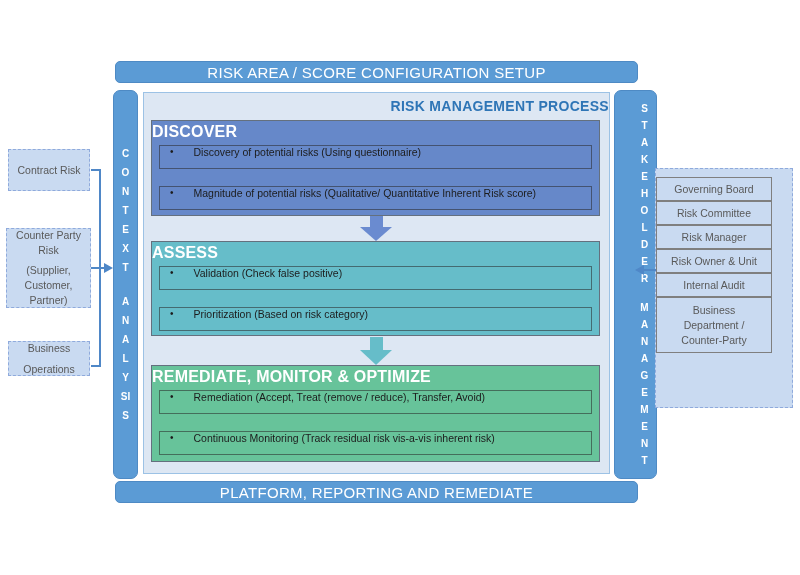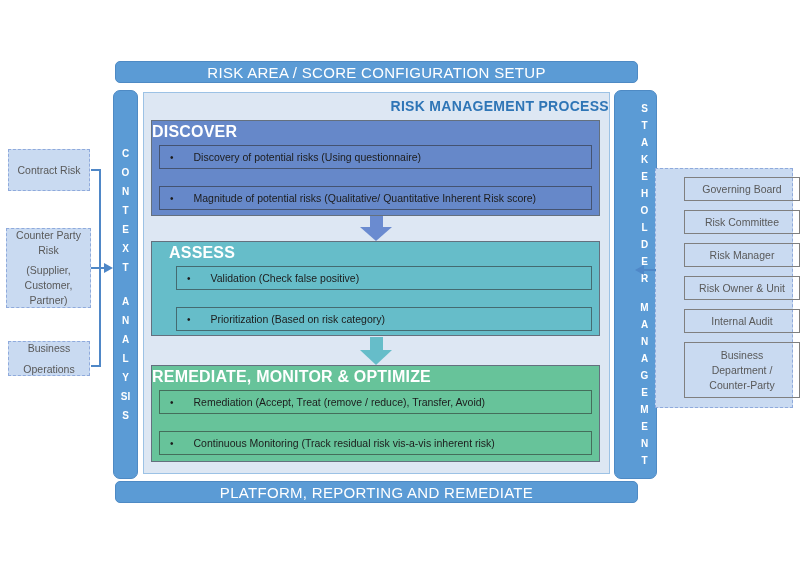--- a/index.html
+++ b/index.html
@@ -24,26 +24,26 @@
   .vrail.left .vword{line-height:19px;}
   .vrail.right .vword{line-height:17px;}
 
   
   .process{position:absolute;left:143px;top:92px;width:465px;height:380px;
            background:#dde7f3;border:1px solid #9cc2e5;}
   .process-title{margin-top:5px;text-align:right;color:#2e75b6;font-weight:bold;
                  font-size:14px;letter-spacing:.3px;}
   .stage{position:absolute;left:7px;width:449px;border:1px solid #64707e;box-sizing:border-box;}
   .stage.discover{top:27px;height:96px;background:#6688c9;}
-  .stage.assess{top:148px;height:95px;background:#66bdc9;padding-left:17px;}
+  .stage.assess{top:148px;height:95px;background:#66bdc9;}
   .stage.remediate{top:272px;height:97px;background:#67c39a;}
   .stage-title{height:22px;line-height:22px;text-align:left;color:#ffffff;
                font-weight:bold;font-size:16px;letter-spacing:.2px;}
   .stage-item{margin:0 7px;height:24px;border:1px solid rgba(40,40,40,.55);
-              display:flex;align-items:center;font-size:10.5px;color:#1c1c1c;
+              display:flex;align-items:flex-start;font-size:10.5px;color:#1c1c1c;
               padding-left:10px;box-sizing:border-box;}
   .stage-item.first{margin-top:2px;}
   .stage-item.second{margin-top:17px;}
   .bullet{margin-right:20px;font-size:10px;color:#1c1c1c;}
   .bullet::before{content:"\2022";}
 
   
   .flow-arrow{position:absolute;left:216px;width:32px;}
   .flow-arrow .stem{width:13px;margin:0 auto;}
   .flow-arrow .head{width:0;height:0;border-left:16px solid transparent;border-right:16px solid transparent;}
@@ -64,21 +64,21 @@
   .box-contract p{line-height:21px;}
   .box-counter{left:6px;top:228px;width:85px;height:80px;}
   .box-counter p{line-height:15px;}
   .box-counter p + p{margin-top:5px;}
   .box-business{left:8px;top:341px;width:82px;height:35px;}
   .box-business p{line-height:21px;}
 
   
   .stakeholder-panel{position:absolute;left:655px;top:168px;width:138px;height:240px;
                      background:#c9daf1;border:1px dashed #8faadc;box-sizing:border-box;
-                     display:flex;flex-direction:column;align-items:center;padding-top:8px;gap:9px;padding-left:36px;}
+                     display:flex;flex-direction:column;align-items:flex-start;padding-top:8px;}
   .sh-item{width:116px;min-height:24px;border:1px solid #7f7f7f;display:flex;align-items:center;
            justify-content:center;font-size:10.5px;color:#595959;text-align:center;
            box-sizing:border-box;background:transparent;}
   .sh-item.tall{min-height:56px;}
   .sh-item.tall span{display:block;max-width:92px;line-height:15px;}
 
   
   .conn{position:absolute;background:#4f87c7;}
   .conn.vline{left:99px;top:169px;width:2px;height:198px;}
   .conn.stub1{left:91px;top:169px;width:10px;height:2px;}

